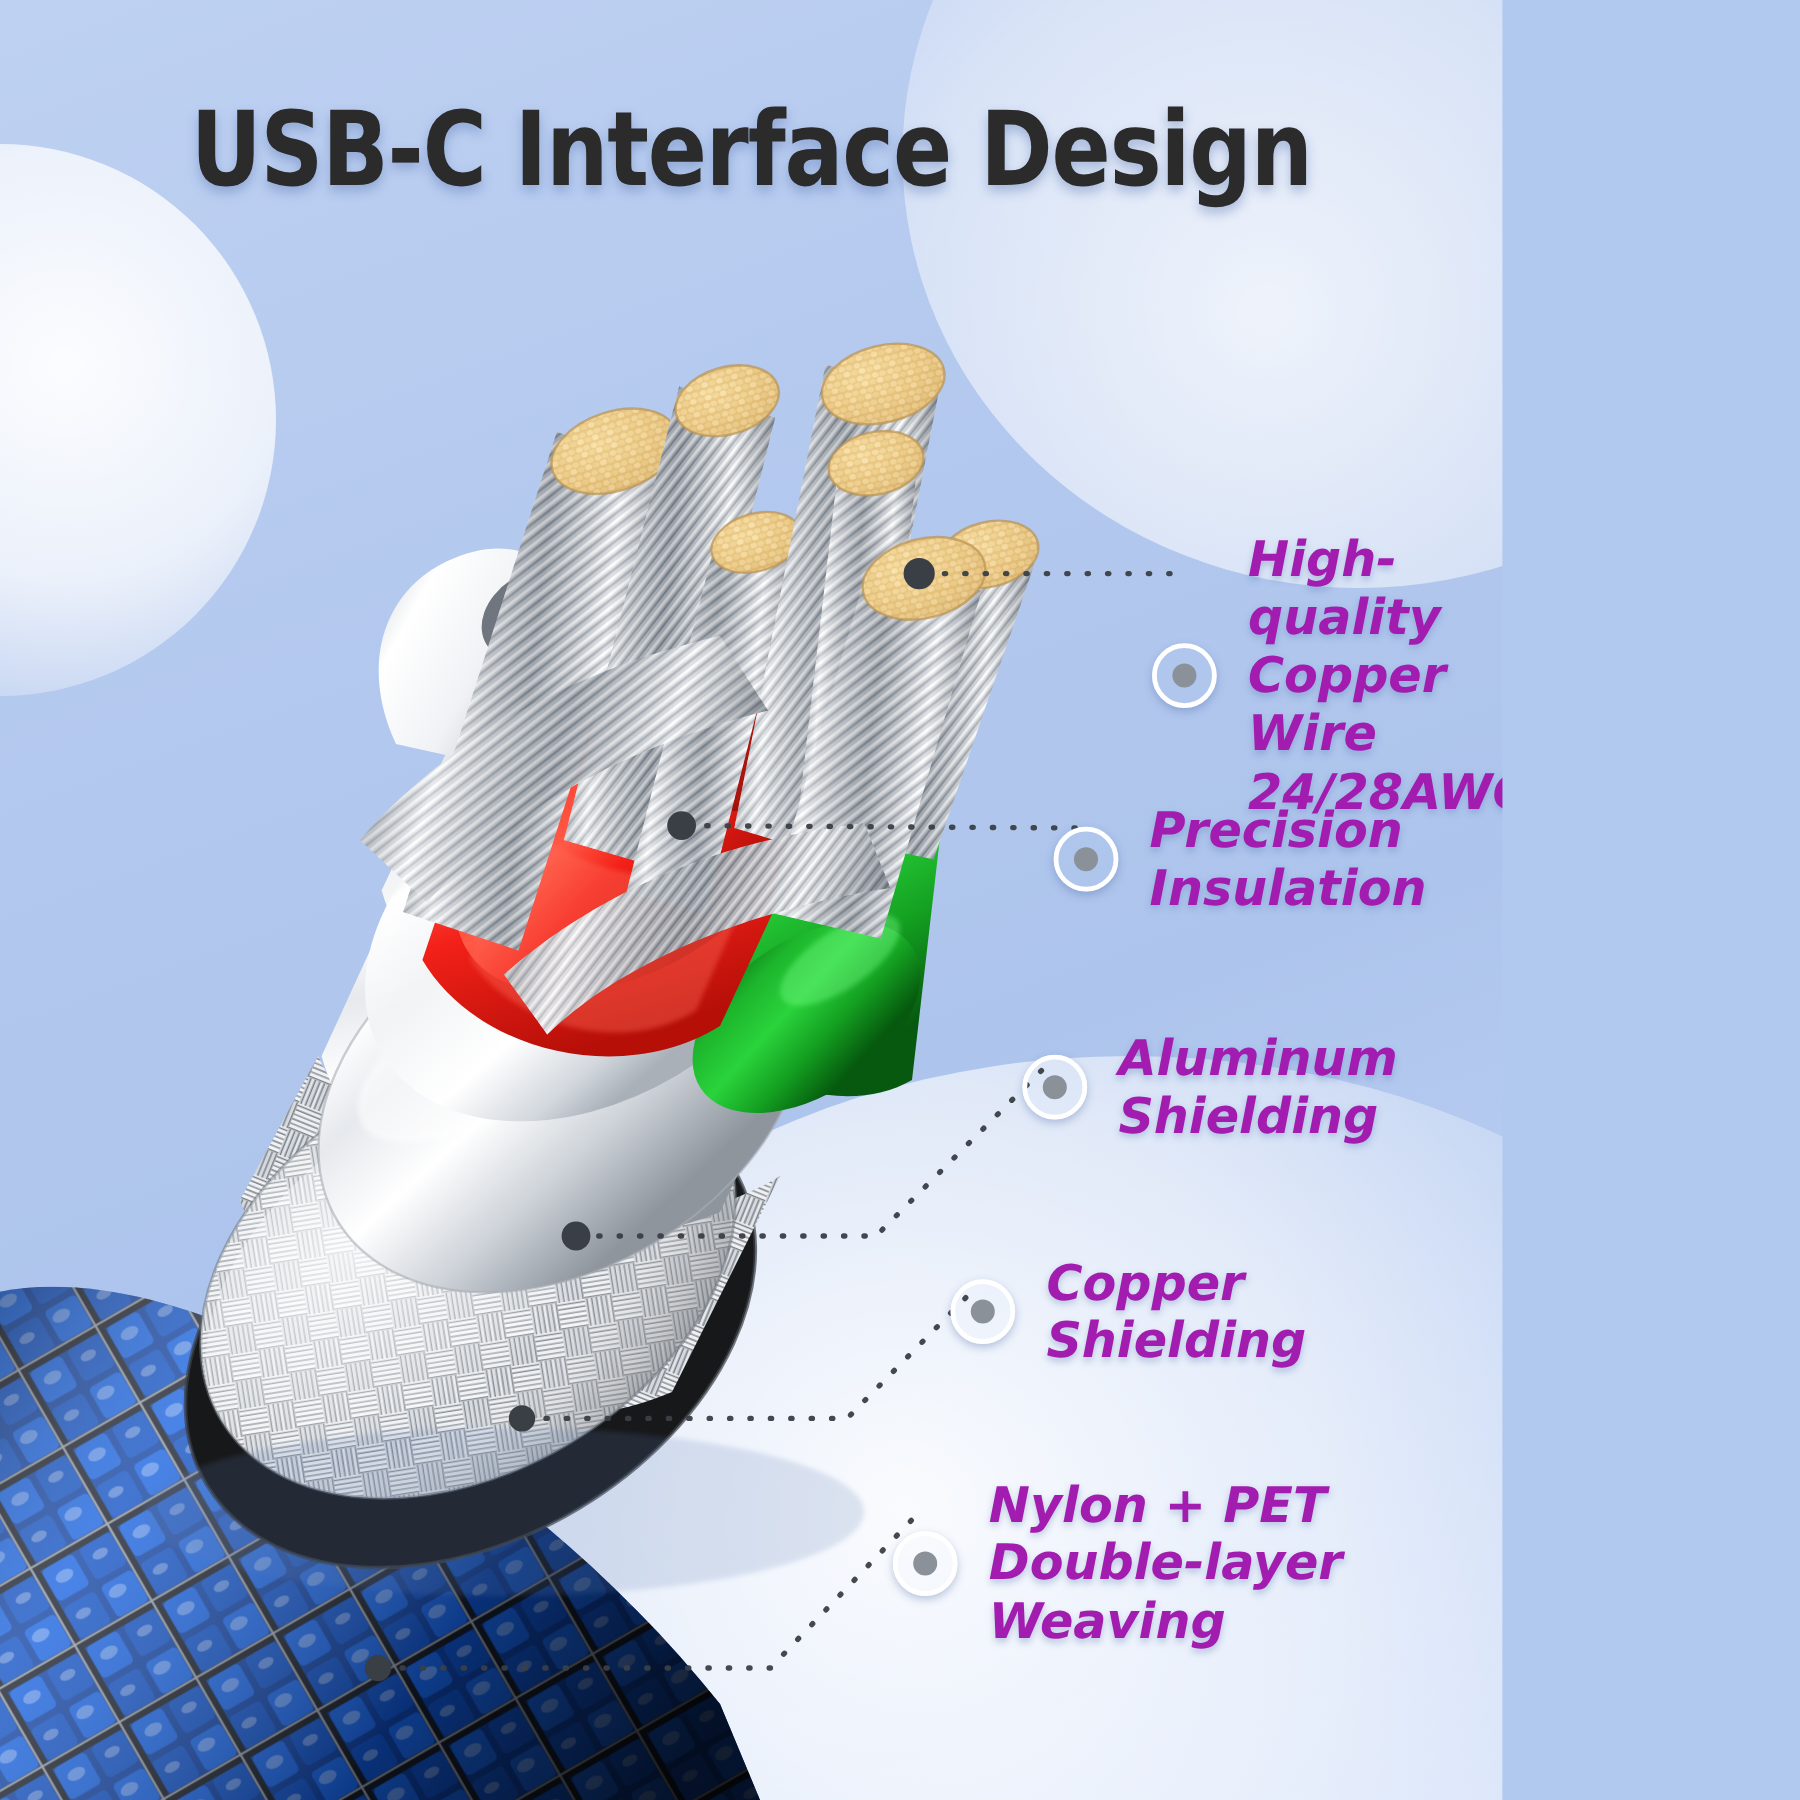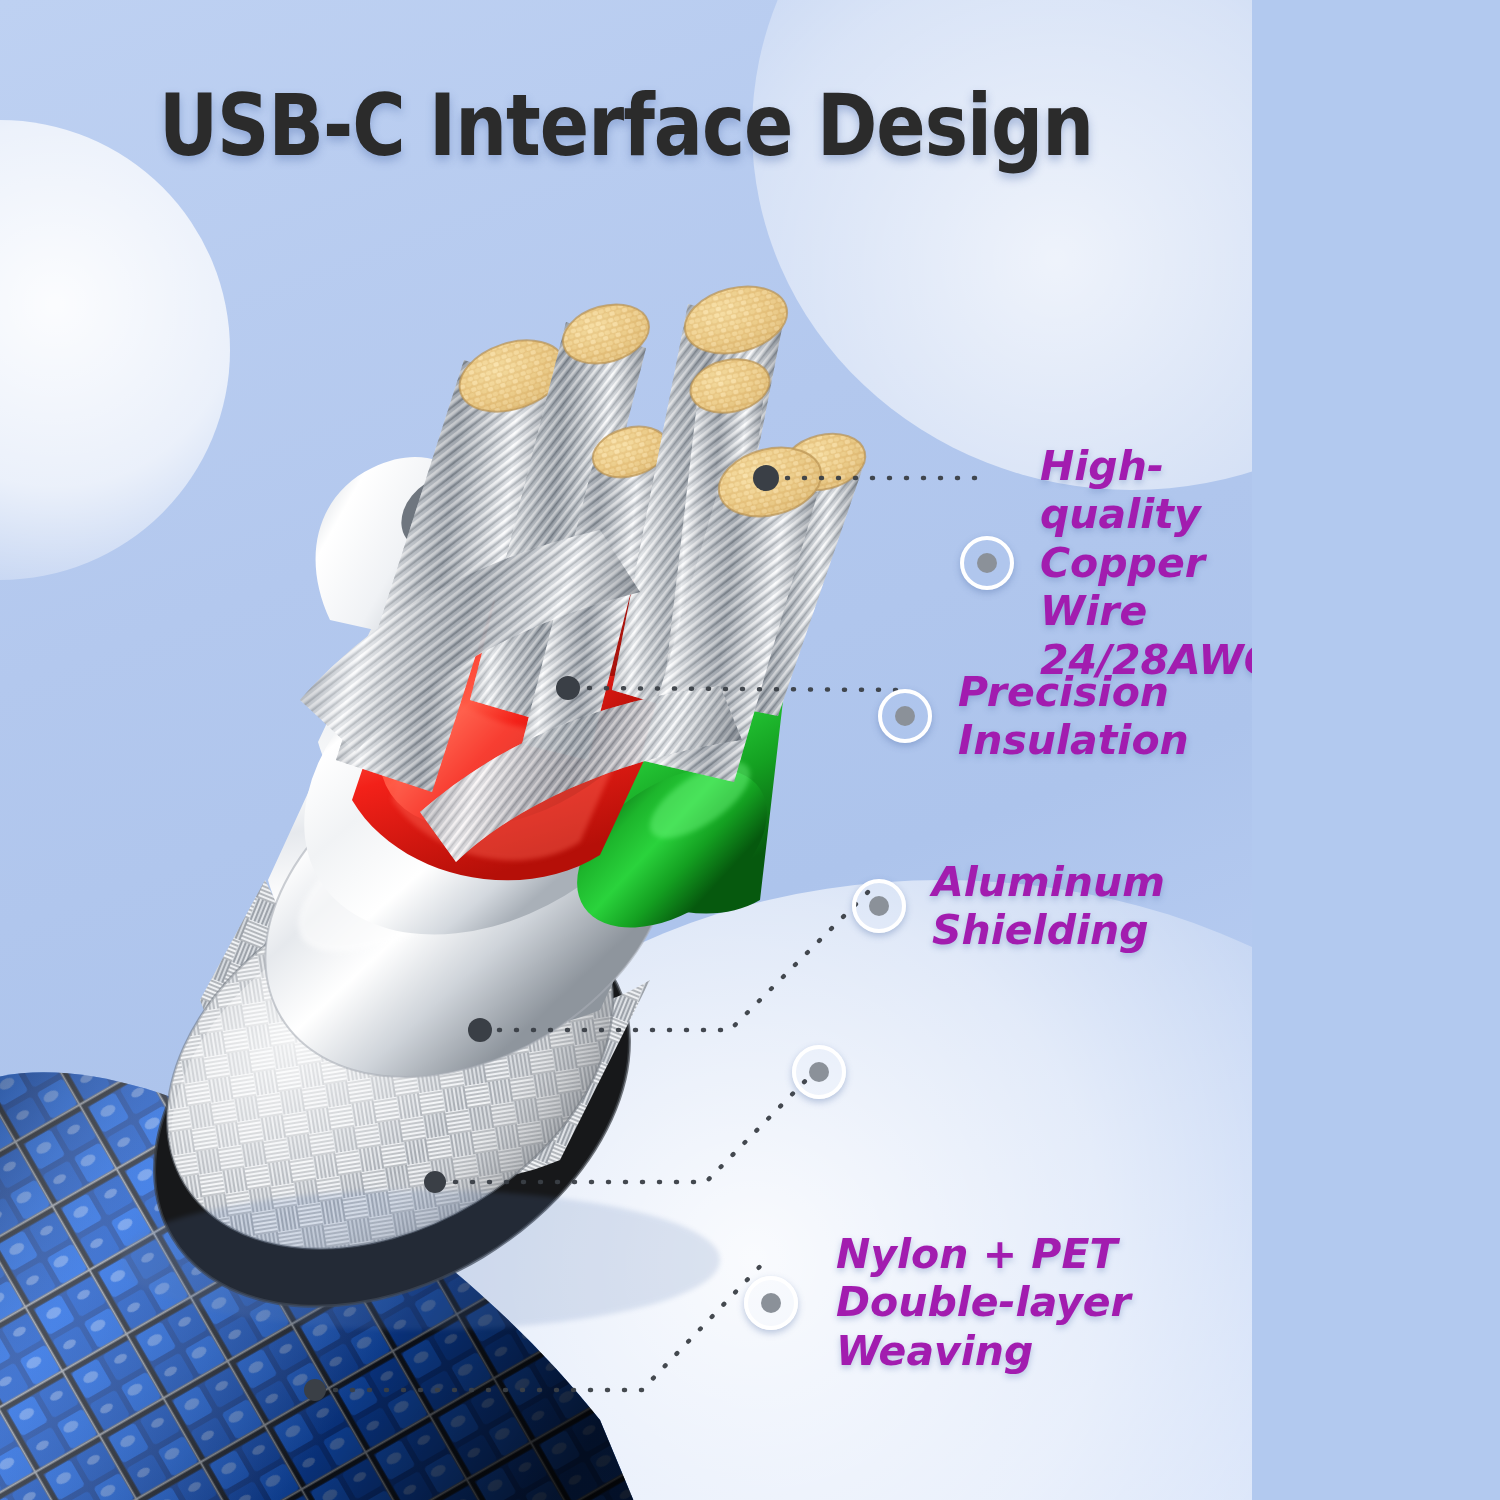--- a/index.html
+++ b/index.html
@@ -70,21 +70,21 @@
     font-family:"DejaVu Sans","Liberation Sans",sans-serif;
     text-shadow:0 3px 6px rgba(90,120,180,.38);
     white-space:pre-line;
     font-style:italic;
   }
 
   .c1{left:960px;top:442px;}
   .c2{left:878px;top:668px;}
   .c3{left:852px;top:858px;}
   .c4{left:792px;top:1045px;}
-  .c5{left:744px;top:1230px;gap:12px;}
+  .c5{left:744px;top:1230px;}
 
   #leaders{position:absolute;left:0;top:0;width:1500px;height:1500px;pointer-events:none;}
 </style>
 </head>
 <body>
 
 <div id="stage">
 
   <div class="bg-base"></div>
   <div class="blob blob-tl"></div>
@@ -457,20 +457,21 @@
     <span class="marker">
         <i></i>
       </span>
     <span class="txt">Precision Insulation</span>
   </div>
 
   <div class="callout c4">
     <span class="marker">
         <i></i>
       </span>
+    <span class="txt">Copper Shielding</span>
   </div>
 
   <div class="callout c5">
     <span class="marker">
         <i></i>
       </span>
     <span class="txt">Nylon + PET
 Double-layer Weaving</span>
   </div>
 

